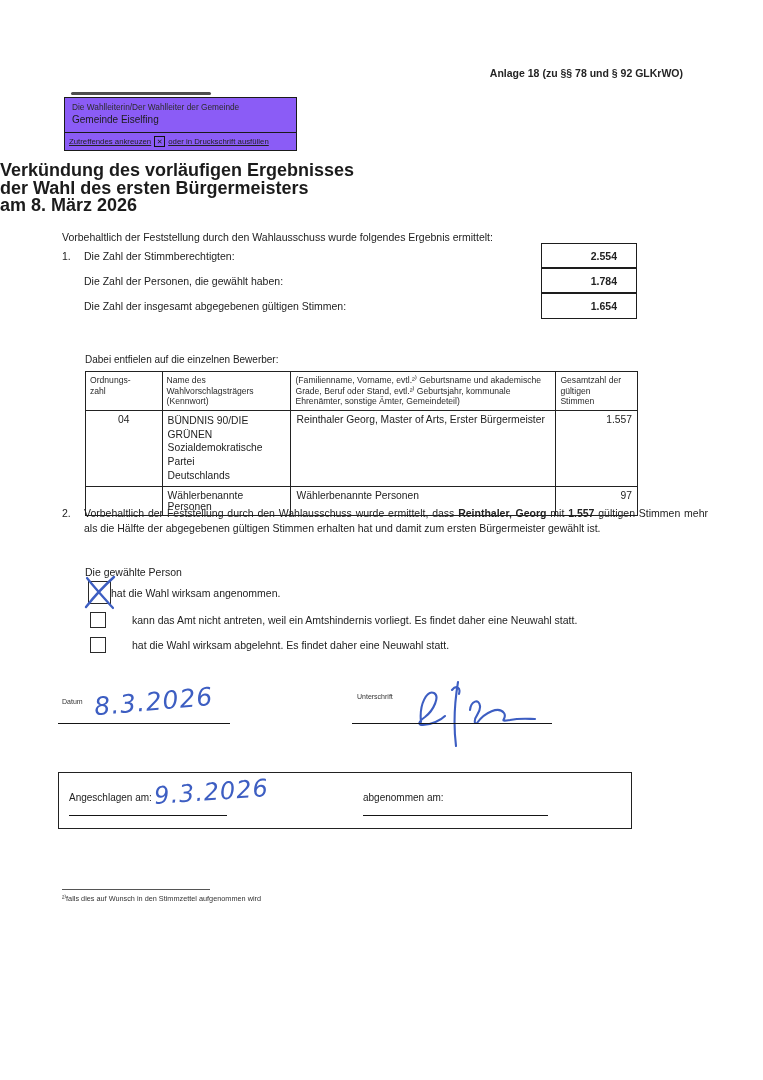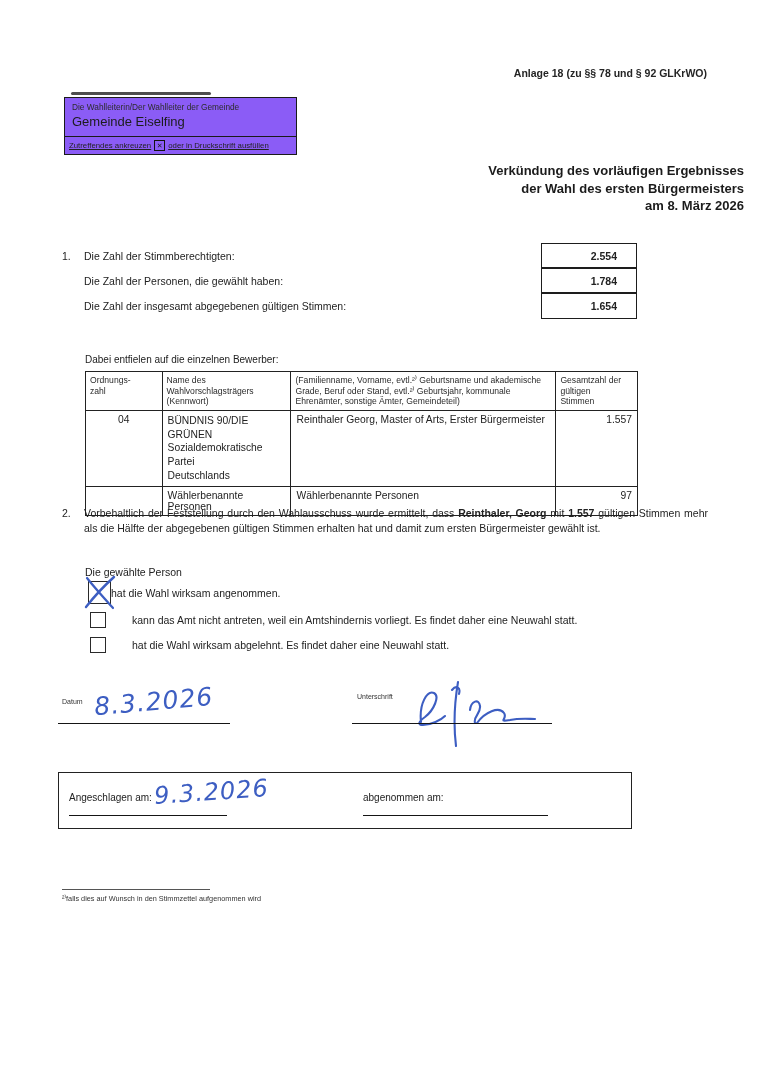--- a/index.html
+++ b/index.html
@@ -5,39 +5,39 @@
   html,body { margin:0; padding:0; background:#e8e8e6; }
   .page {
     position:relative; width:763px; height:1080px; margin:0 auto;
     background:#ffffff; color:#222;
     font-family:"Liberation Sans", sans-serif;
     overflow:hidden;
   }
 
   
   .anlage { position:absolute; top:67px; left:0; width:683px; text-align:right;
-    font-size:10.5px; font-weight:bold; color:#242424;padding-left:24px; }
+    font-size:10.5px; font-weight:bold; color:#242424; }
 
   
   .issuer-box { position:absolute; left:64px; top:97px; width:231px;
     border:1.6px solid #1a1a1a; background:#8b5cf6; }
   .issuer-box::before { content:""; position:absolute; top:-6px; left:6px; width:140px;
     height:3px; background:#222; opacity:.8; border-radius:2px; }
   .ib-main { padding:4px 7px 7px 7px; border-bottom:1.5px solid #1a1a1a; }
   .ib-role { font-size:8.3px; color:#2c2c2c; }
-  .ib-muni { font-size:13px; margin-top:2px; color:#1c1c1c; }
+  .ib-muni { font-size:10px; margin-top:2px; color:#1c1c1c; }
   .ib-instr { padding:3px 4px; font-size:7.8px; color:#222;
     display:flex; align-items:center; gap:3px; white-space:nowrap; }
   .ib-instr .u { text-decoration:underline; }
   .cbx { display:inline-flex; align-items:center; justify-content:center;
     width:9px; height:9px; border:1px solid #111; font-size:7px; line-height:1; }
 
   
-  .title { position:absolute; top:162px; left:0; width:744px; text-align:right;
-    font-weight:bold; font-size:13px; line-height:17.5px; color:#1b1b1b; }
+  .title { position:absolute; top:162px; left:0; width:744px; text-align:left;
+    font-weight:bold; font-size:18px; line-height:17.5px; color:#1b1b1b; }
 
   
   .intro { position:absolute; left:62px; top:231px; font-size:10.5px; margin:0; }
   .results { position:absolute; left:62px; top:243px; width:575px; }
   .res-row { display:flex; align-items:center; height:25.4px; }
   .res-label { flex:1; font-size:10.5px; position:relative; padding-left:22px; }
   .res-num { position:absolute; left:0; top:0; }
   .res-box { width:96px; height:25.4px; border:1.3px solid #1d1d1d; box-sizing:border-box;
     display:flex; align-items:center; justify-content:flex-end; padding-right:19px;
     font-size:10.5px; background:#fff;font-weight:bold; }
@@ -128,20 +128,21 @@
       <span class="u">oder in Druckschrift ausfüllen</span>
     </div>
   </div>
 
   <div class="title">
     <div>Verkündung des vorläufigen Ergebnisses</div>
     <div>der Wahl des ersten Bürgermeisters</div>
     <div>am 8. März 2026</div>
   </div>
 
+  <p class="intro">Vorbehaltlich der Feststellung durch den Wahlausschuss wurde folgendes Ergebnis ermittelt:</p>
 
   <div class="results">
     <div class="res-row">
       <div class="res-label">
         <span class="res-num">1.</span>
         <span>Die Zahl der Stimmberechtigten:</span>
       </div>
       <div class="res-box">
         <span>2.554</span>
       </div>

